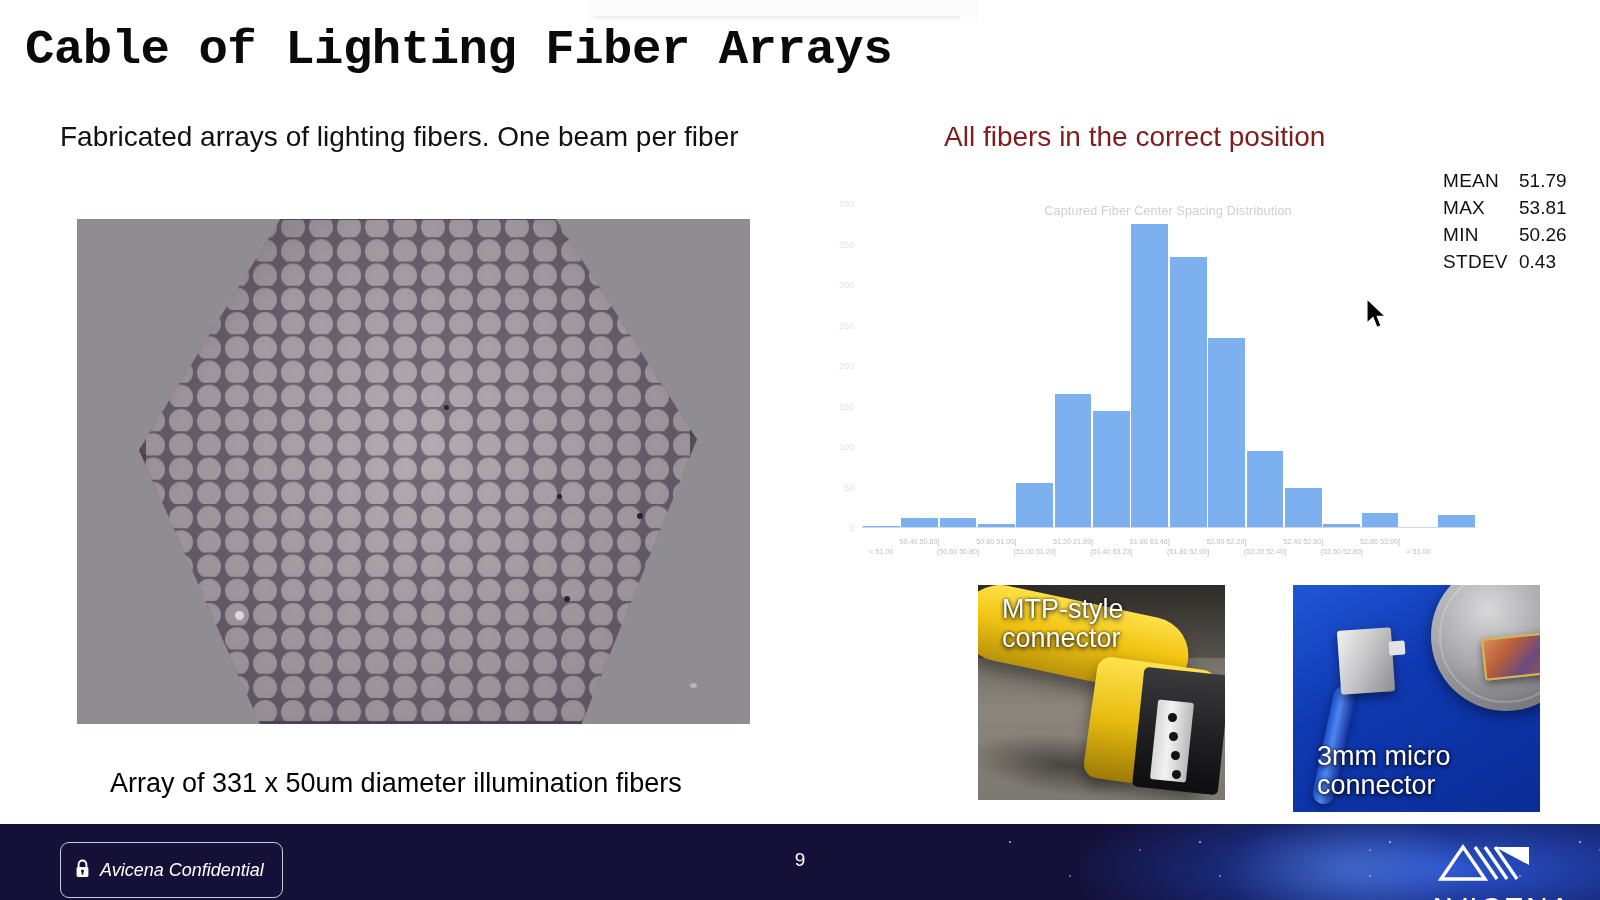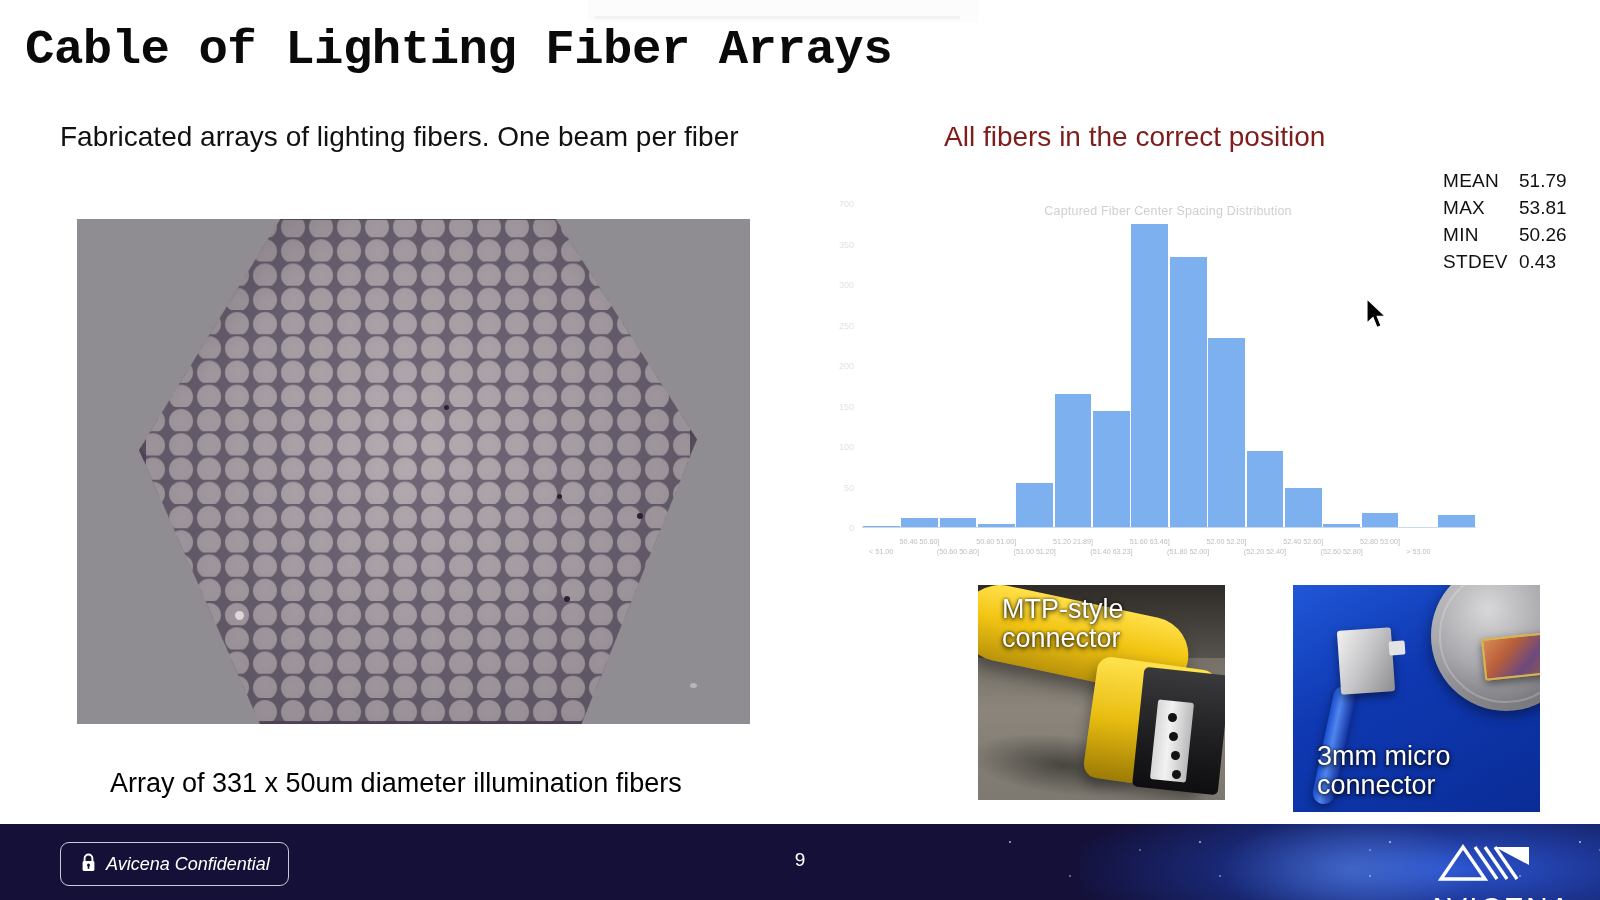--- a/index.html
+++ b/index.html
@@ -255,24 +255,24 @@
   }
   .footer-stars{
     position:absolute; right:0; top:0; width:620px; height:76px;
     background:
       radial-gradient(circle at 30px 18px, rgba(255,255,255,.5) 0 1px, rgba(0,0,0,0) 1.6px),
       radial-gradient(circle at 90px 52px, rgba(255,255,255,.35) 0 1px, rgba(0,0,0,0) 1.6px),
       radial-gradient(circle at 160px 26px, rgba(255,255,255,.3) 0 1px, rgba(0,0,0,0) 1.6px);
     background-size:190px 66px,150px 70px,230px 58px;
   }
   .confidential{
-    position:absolute; left:60px; top:18px; height:44px;
+    position:absolute; left:60px; top:18px; height:56px;
     display:flex; align-items:center; gap:10px;
     border:1.6px solid #c9c9dd; border-radius:9px;
-    padding:0 18px 0 20px;
+    padding:0 18px 0 14px;
   }
   .conf-text{
     color:#fff; font-size:18px; font-style:italic;
     font-family:"Liberation Sans", sans-serif; white-space:nowrap;
   }
   .page-num{
     position:absolute; left:50%; transform:translateX(-50%); top:25px;
     color:#fff; font-size:19px;
   }
   .logo{

